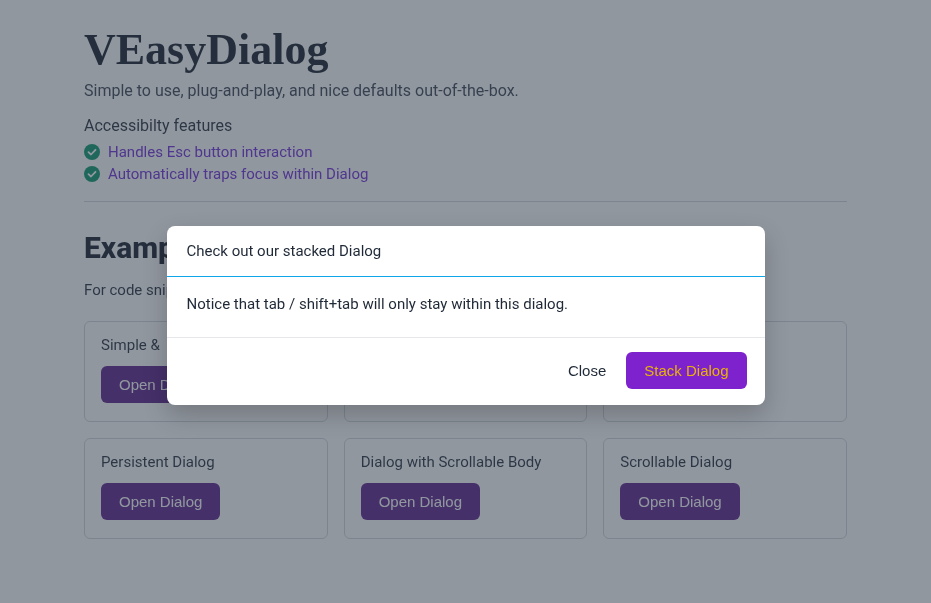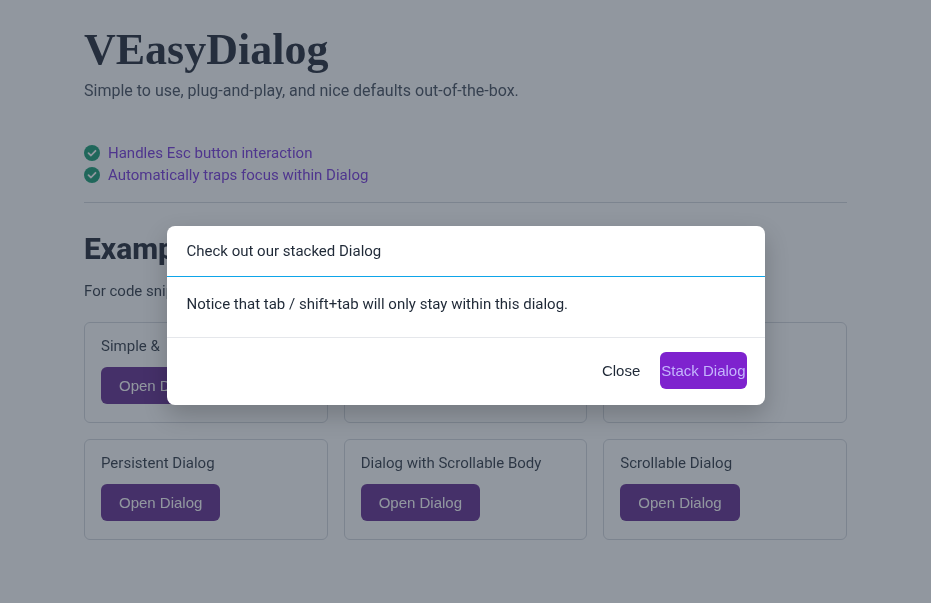--- a/index.html
+++ b/index.html
@@ -18,21 +18,21 @@
     h1.title {
       font-size: 44px;
       font-weight: 800;
       color: #111827;
       margin-bottom: 6px;
       font-family: Liberation Serif, serif;
     }
     .subtitle {
       font-size: 16px;
       color: #374151;
-      margin-bottom: 44px;
+      margin-bottom: 16px;
     }
     .acc-heading {
       font-size: 16px;
       color: #1f2937;
       margin-bottom: 8px;
     }
     .acc-list {
       list-style: none;
       margin-bottom: 18px;
     }
@@ -129,31 +129,32 @@
       align-items: center;
       gap: 14px;
     }
     .btn-close {
       background: transparent;
       color: #1f2937;
       padding: 8px 6px;
     }
     .btn-stack {
       background: #7e22ce;
-      color: #c4b5fd;
-      padding: 10px 1px;
+      color: #eab308;
+      padding: 10px 18px;
     }
   </style>
 </head>
 <body>
 
 <div class="page">
   <h1 class="title">VEasyDialog</h1>
   <p class="subtitle">Simple to use, plug-and-play, and nice defaults out-of-the-box.</p>
 
+  <p class="acc-heading">Accessibilty features</p>
   <ul class="acc-list">
     <li class="acc-item">
       <span class="check-icon">
         <svg viewBox="0 0 16 16" width="16" height="16">
             <circle cx="8" cy="8" r="8" fill="#059669"></circle>
             <path d="M4.5 8.2 L7 10.5 L11.5 5.8" stroke="#fff" stroke-width="1.8" fill="none" stroke-linecap="round" stroke-linejoin="round"></path>
           </svg>
       </span>
       <span>Handles Esc button interaction</span>
     </li>

